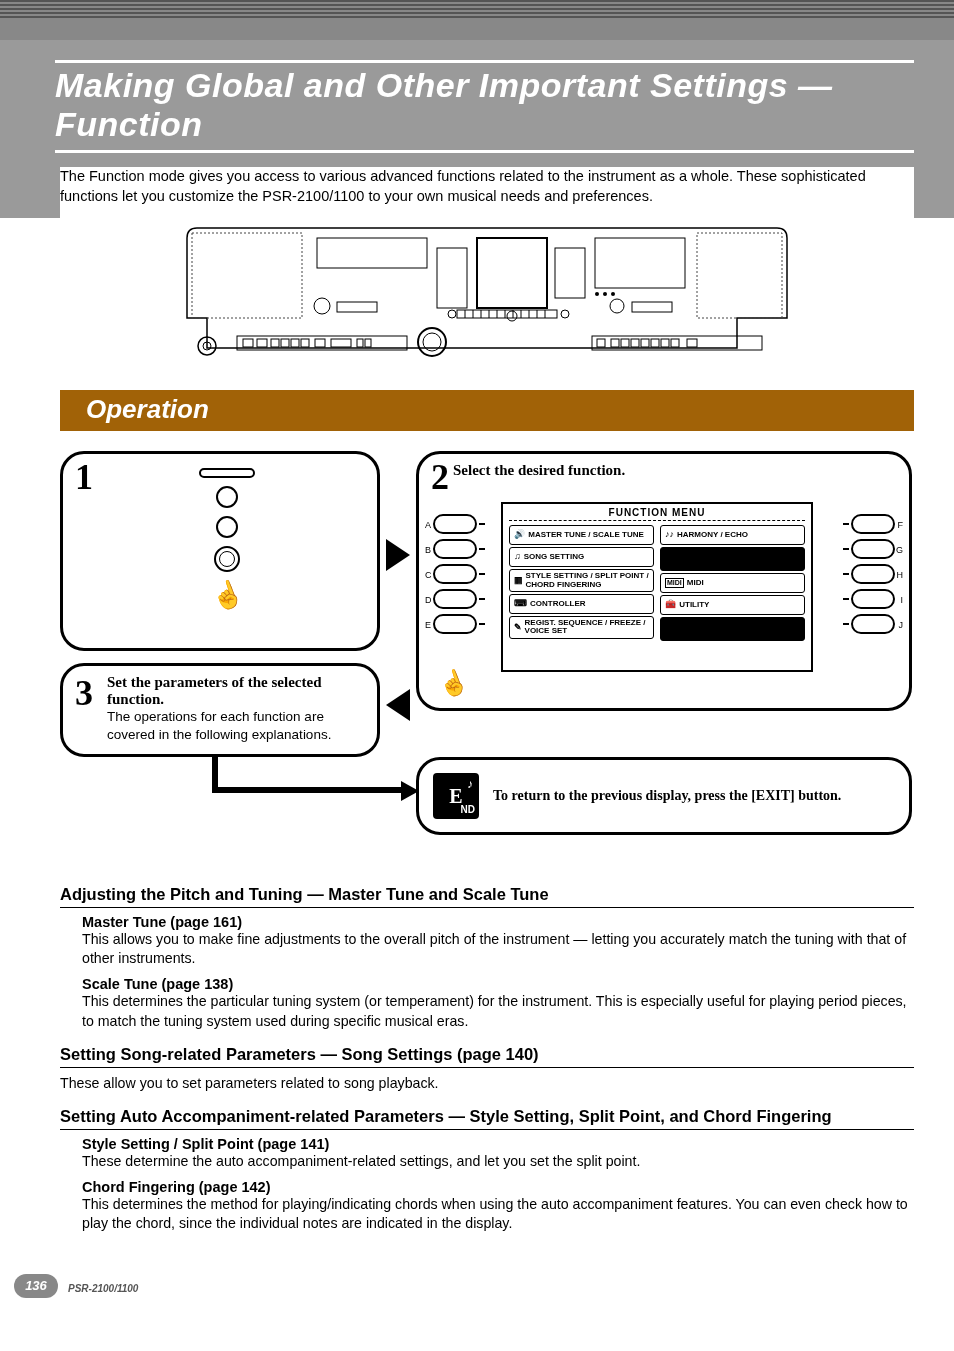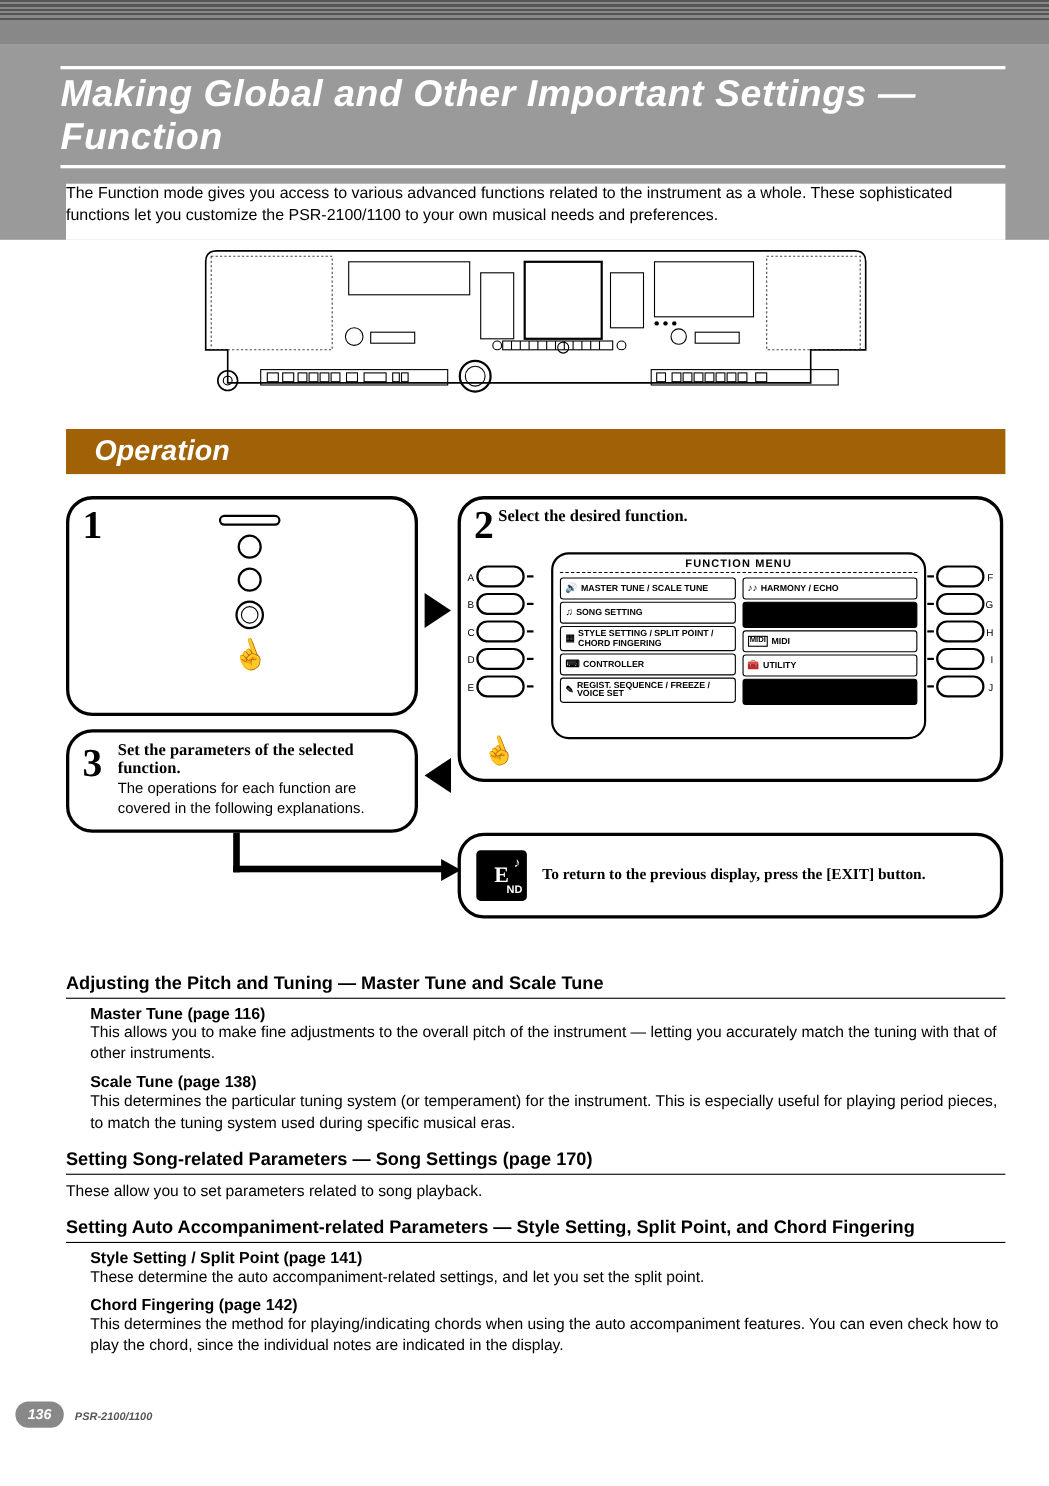--- a/index.html
+++ b/index.html
@@ -146,22 +146,22 @@
     font-style: italic;
   }
   .model-name {
     position: absolute; left: 68px; bottom: 10px;
     font-size: 10px; font-style: italic; font-weight: bold; color: #555; text-align: right;
   }
 
   
   .screen {
     position: absolute; left: 82px; top: 48px;
-    width: 341px; height: 170px; background: #fff; border: 2px solid #000;
-    border-radius: 16px;
+    width: 312px; height: 170px; background: #fff; border: 2px solid #000;
+    border-radius: 0;
   }
   .screen-title {
     text-align: center; font-size: 10px; font-weight: bold;
     border-bottom: 1px dashed #000; padding: 3px 0 2px; margin: 0 6px;
     letter-spacing: 1px;
   }
   .menu-grid { display: flex; padding: 4px 6px; gap: 6px; font-size: 8px; font-weight: bold; }
   .menu-col { flex: 1; display: flex; flex-direction: column; gap: 2px; }
   .menu-item {
     border: 1.5px solid #000; border-radius: 3px; padding: 2px 4px;
@@ -403,27 +403,27 @@
       <span class="note">♪</span>
       <span class="sub">ND</span>
     </div>
     <div class="end-text">To return to the previous display, press the [EXIT] button.</div>
   </div>
 </div>
 
 <div class="content">
   <div class="h2">Adjusting the Pitch and Tuning — Master Tune and Scale Tune</div>
   <div class="indent">
-    <div class="h3">Master Tune (page 116)</div>
+    <div class="h3">Master Tune (page 161)</div>
     <div class="body-p">This allows you to make fine adjustments to the overall pitch of the instrument — letting you accurately match the tuning with that of other instruments.</div>
     <div class="h3">Scale Tune (page 138)</div>
     <div class="body-p">This determines the particular tuning system (or temperament) for the instrument. This is especially useful for playing period pieces, to match the tuning system used during specific musical eras.</div>
   </div>
 
-  <div class="h2">Setting Song-related Parameters — Song Settings (page 170)</div>
+  <div class="h2">Setting Song-related Parameters — Song Settings (page 140)</div>
   <div class="body-p">These allow you to set parameters related to song playback.</div>
 
   <div class="h2">Setting Auto Accompaniment-related Parameters — Style Setting, Split Point, and Chord Fingering</div>
   <div class="indent">
     <div class="h3">Style Setting / Split Point (page 141)</div>
     <div class="body-p">These determine the auto accompaniment-related settings, and let you set the split point.</div>
     <div class="h3">Chord Fingering (page 142)</div>
     <div class="body-p">This determines the method for playing/indicating chords when using the auto accompaniment features. You can even check how to play the chord, since the individual notes are indicated in the display.</div>
   </div>
 </div>

